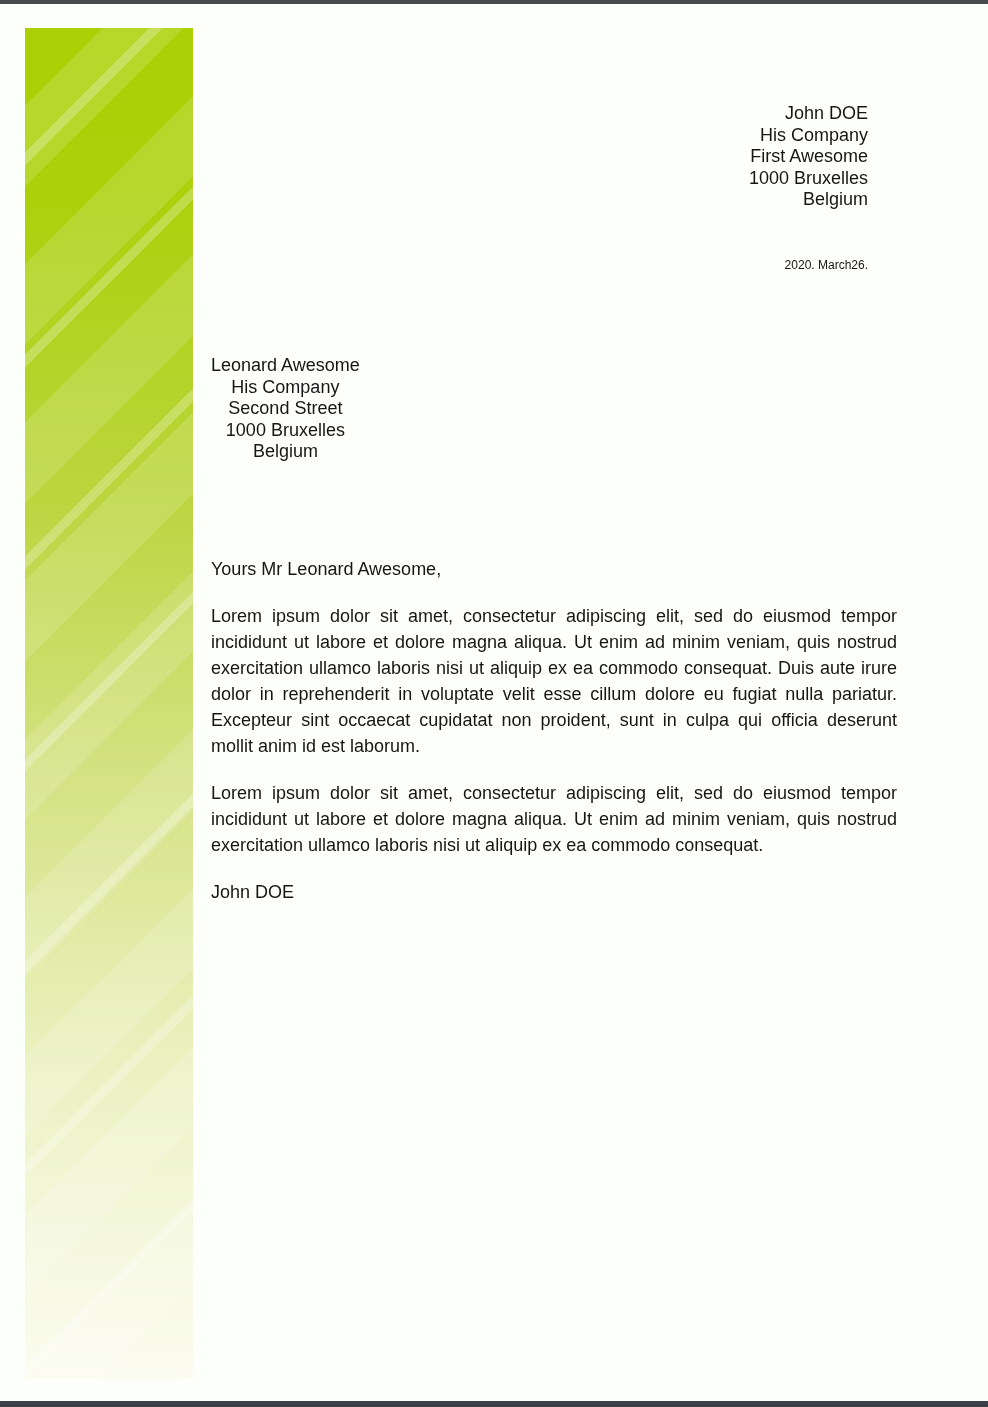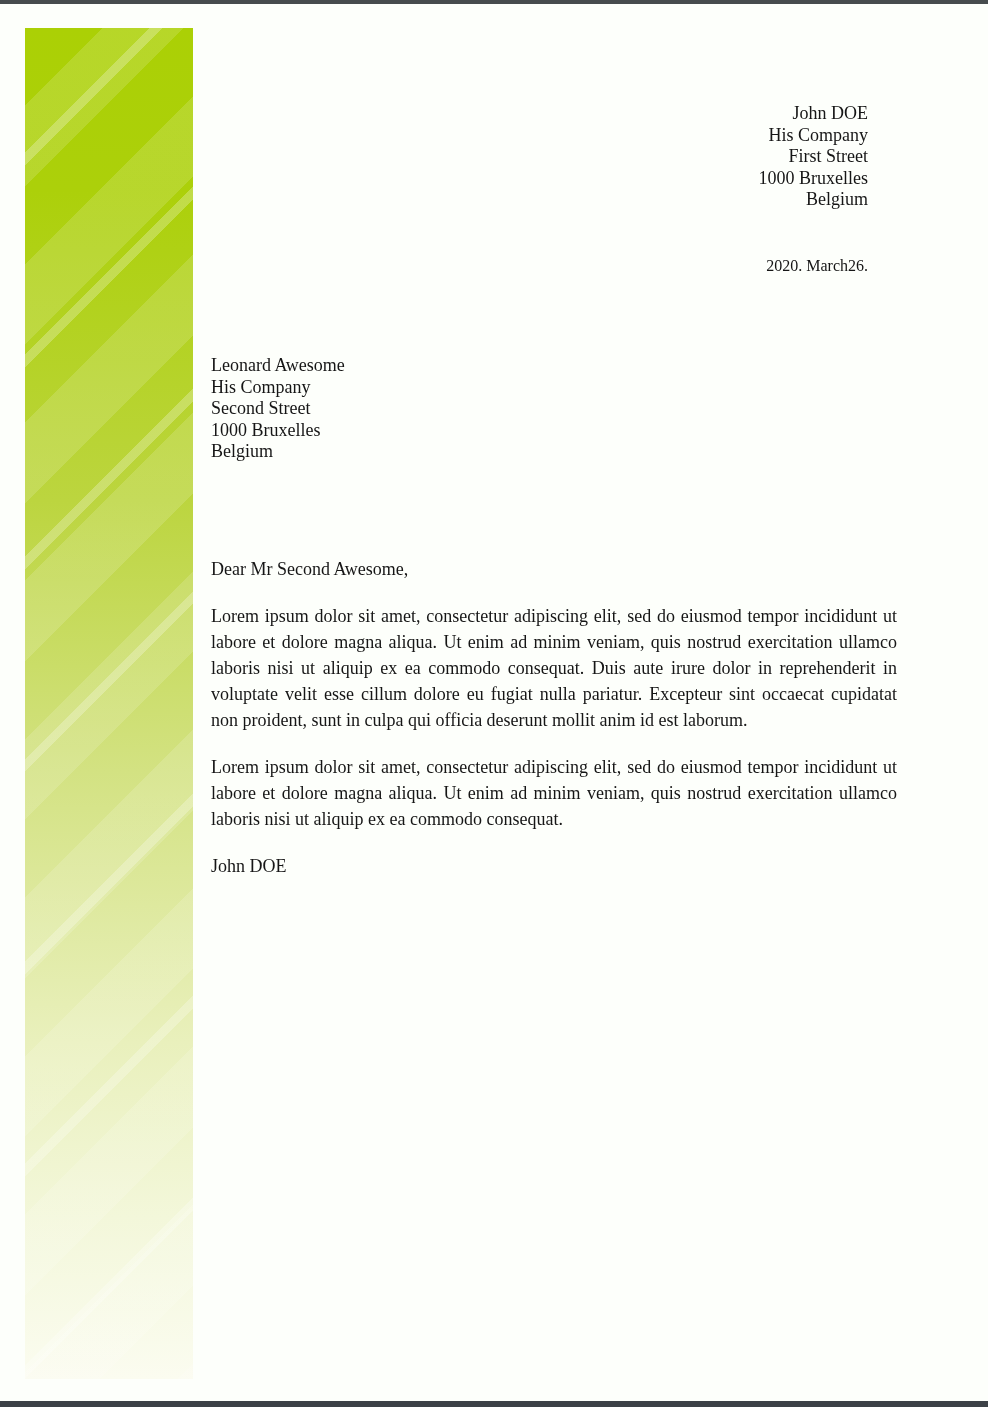--- a/index.html
+++ b/index.html
@@ -2,21 +2,21 @@
 <html style="--page-bg: #fdfffb; --edge-top: #474c4e; --edge-bottom: #3c4147; --sidebar-green-top: #abd005; --sidebar-green-bottom: #fbfcf0; --text-color: #161616;"><head>
 <meta charset="utf-8">
 <style>
   * { margin: 0; padding: 0; box-sizing: border-box; }
   html, body { background: #ffffff; }
   .page {
     position: relative;
     width: 988px;
     height: 1407px;
     background: var(--page-bg, #fdfffb);
-    font-family: Liberation Serif, serif;
+    font-family: Liberation Sans, sans-serif;
     color: var(--text-color, #161616);
     overflow: hidden;
   }
   .edge-bar-top {
     position: absolute;
     left: 0; top: 0;
     width: 100%; height: 4px;
     background: var(--edge-top, #474c4e);
   }
   .edge-bar-bottom {
@@ -52,28 +52,28 @@
     right: 120px;
     text-align: right;
     font-size: 18px;
     line-height: 21.5px;
   }
   .date-line {
     position: absolute;
     top: 255px;
     right: 120px;
     text-align: right;
-    font-size: 16px;
+    font-size: 12px;
     line-height: 21.5px;
   }
   .recipient-block {
     position: absolute;
     top: 355px;
     left: 211px;
-    text-align: left;
+    text-align: center;
     font-size: 18px;
     line-height: 21.5px;
   }
   .body-block {
     position: absolute;
     top: 556px;
     left: 211px;
     width: 686px;
     display: flex;
     flex-direction: column;
@@ -89,37 +89,37 @@
 
 <div class="page">
 
   <div class="edge-bar-top"></div>
 
   <div class="sidebar"></div>
 
   <div class="sender-block">
     <div>John DOE</div>
     <div>His Company</div>
-    <div>First Street</div>
+    <div>First Awesome</div>
     <div>1000 Bruxelles</div>
     <div>Belgium</div>
   </div>
 
   <div class="date-line">2020. March26.</div>
 
   <div class="recipient-block">
     <div>Leonard Awesome</div>
     <div>His Company</div>
     <div>Second Street</div>
     <div>1000 Bruxelles</div>
     <div>Belgium</div>
   </div>
 
   <div class="body-block">
-    <div class="plain-line">Dear Mr Second Awesome,</div>
+    <div class="plain-line">Yours Mr Leonard Awesome,</div>
     <div class="para">Lorem ipsum dolor sit amet, consectetur adipiscing elit, sed do eiusmod tempor incididunt ut labore et dolore magna aliqua. Ut enim ad minim veniam, quis nostrud exercitation ullamco laboris nisi ut aliquip ex ea commodo consequat. Duis aute irure dolor in reprehenderit in voluptate velit esse cillum dolore eu fugiat nulla pariatur. Excepteur sint occaecat cupidatat non proident, sunt in culpa qui officia deserunt mollit anim id est laborum.</div>
     <div class="para">Lorem ipsum dolor sit amet, consectetur adipiscing elit, sed do eiusmod tempor incididunt ut labore et dolore magna aliqua. Ut enim ad minim veniam, quis nostrud exercitation ullamco laboris nisi ut aliquip ex ea commodo consequat.</div>
     <div class="plain-line">John DOE</div>
   </div>
 
   <div class="edge-bar-bottom"></div>
 
 </div>
 
 </body></html>

